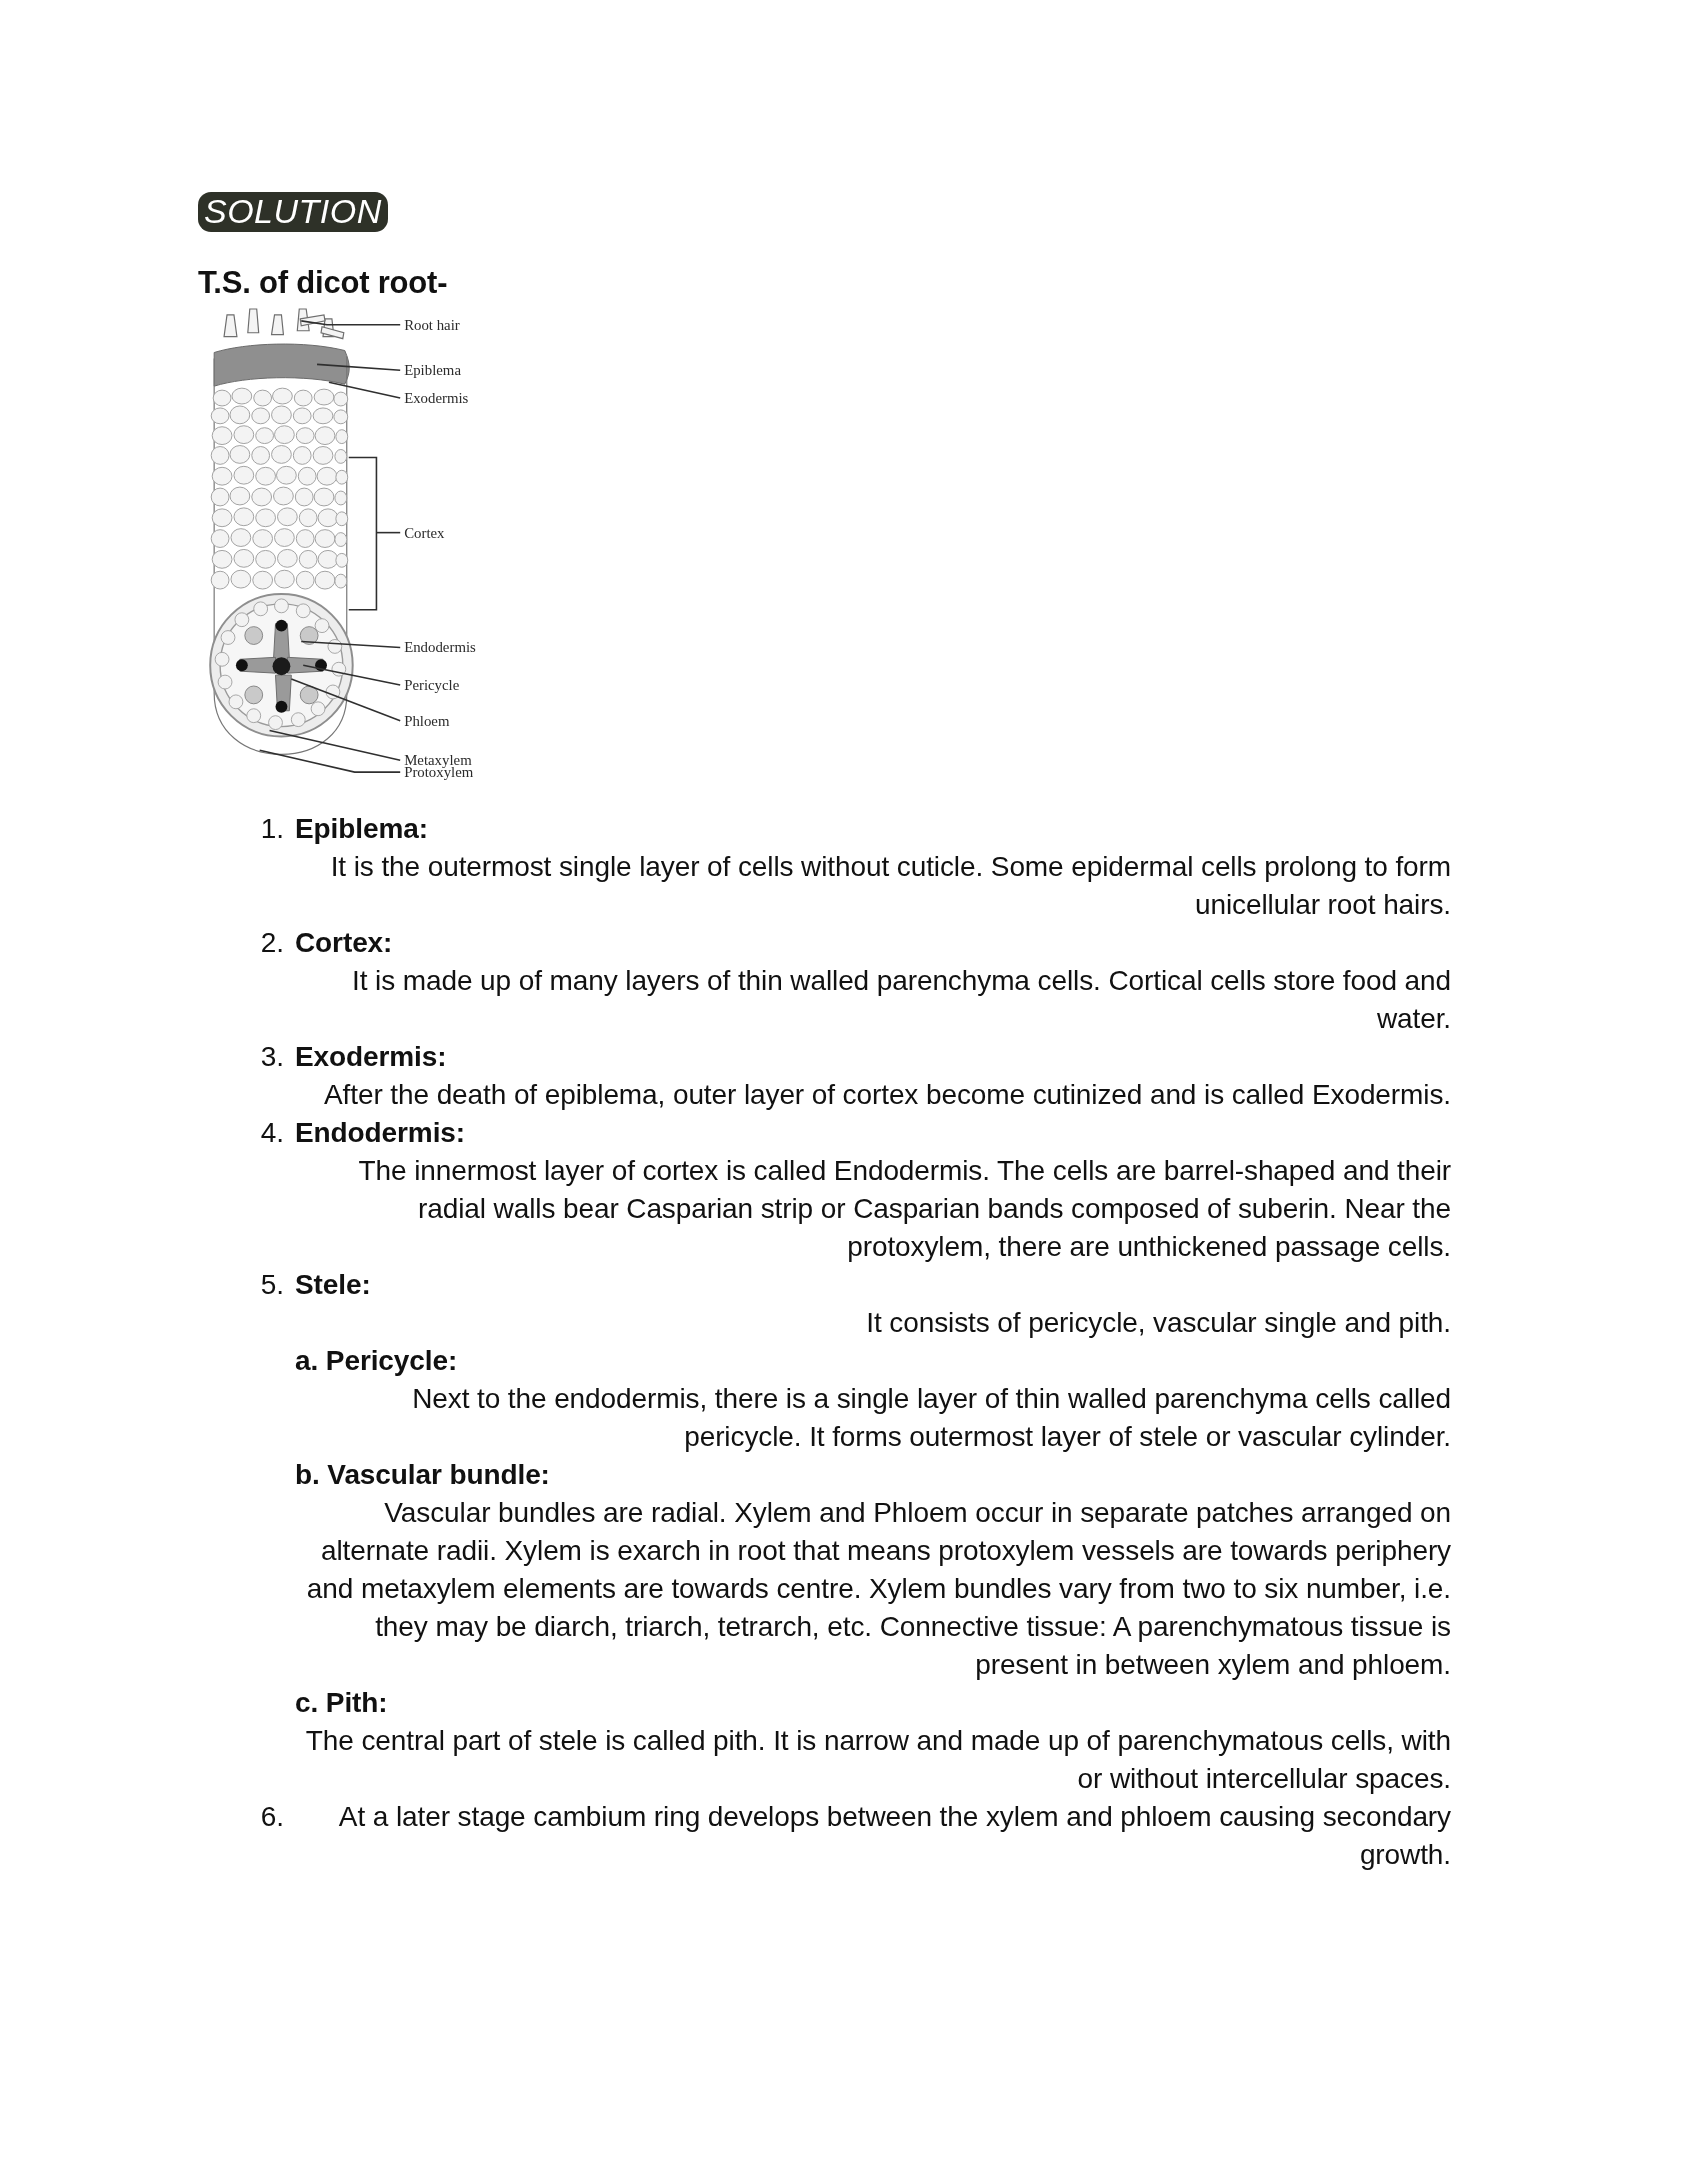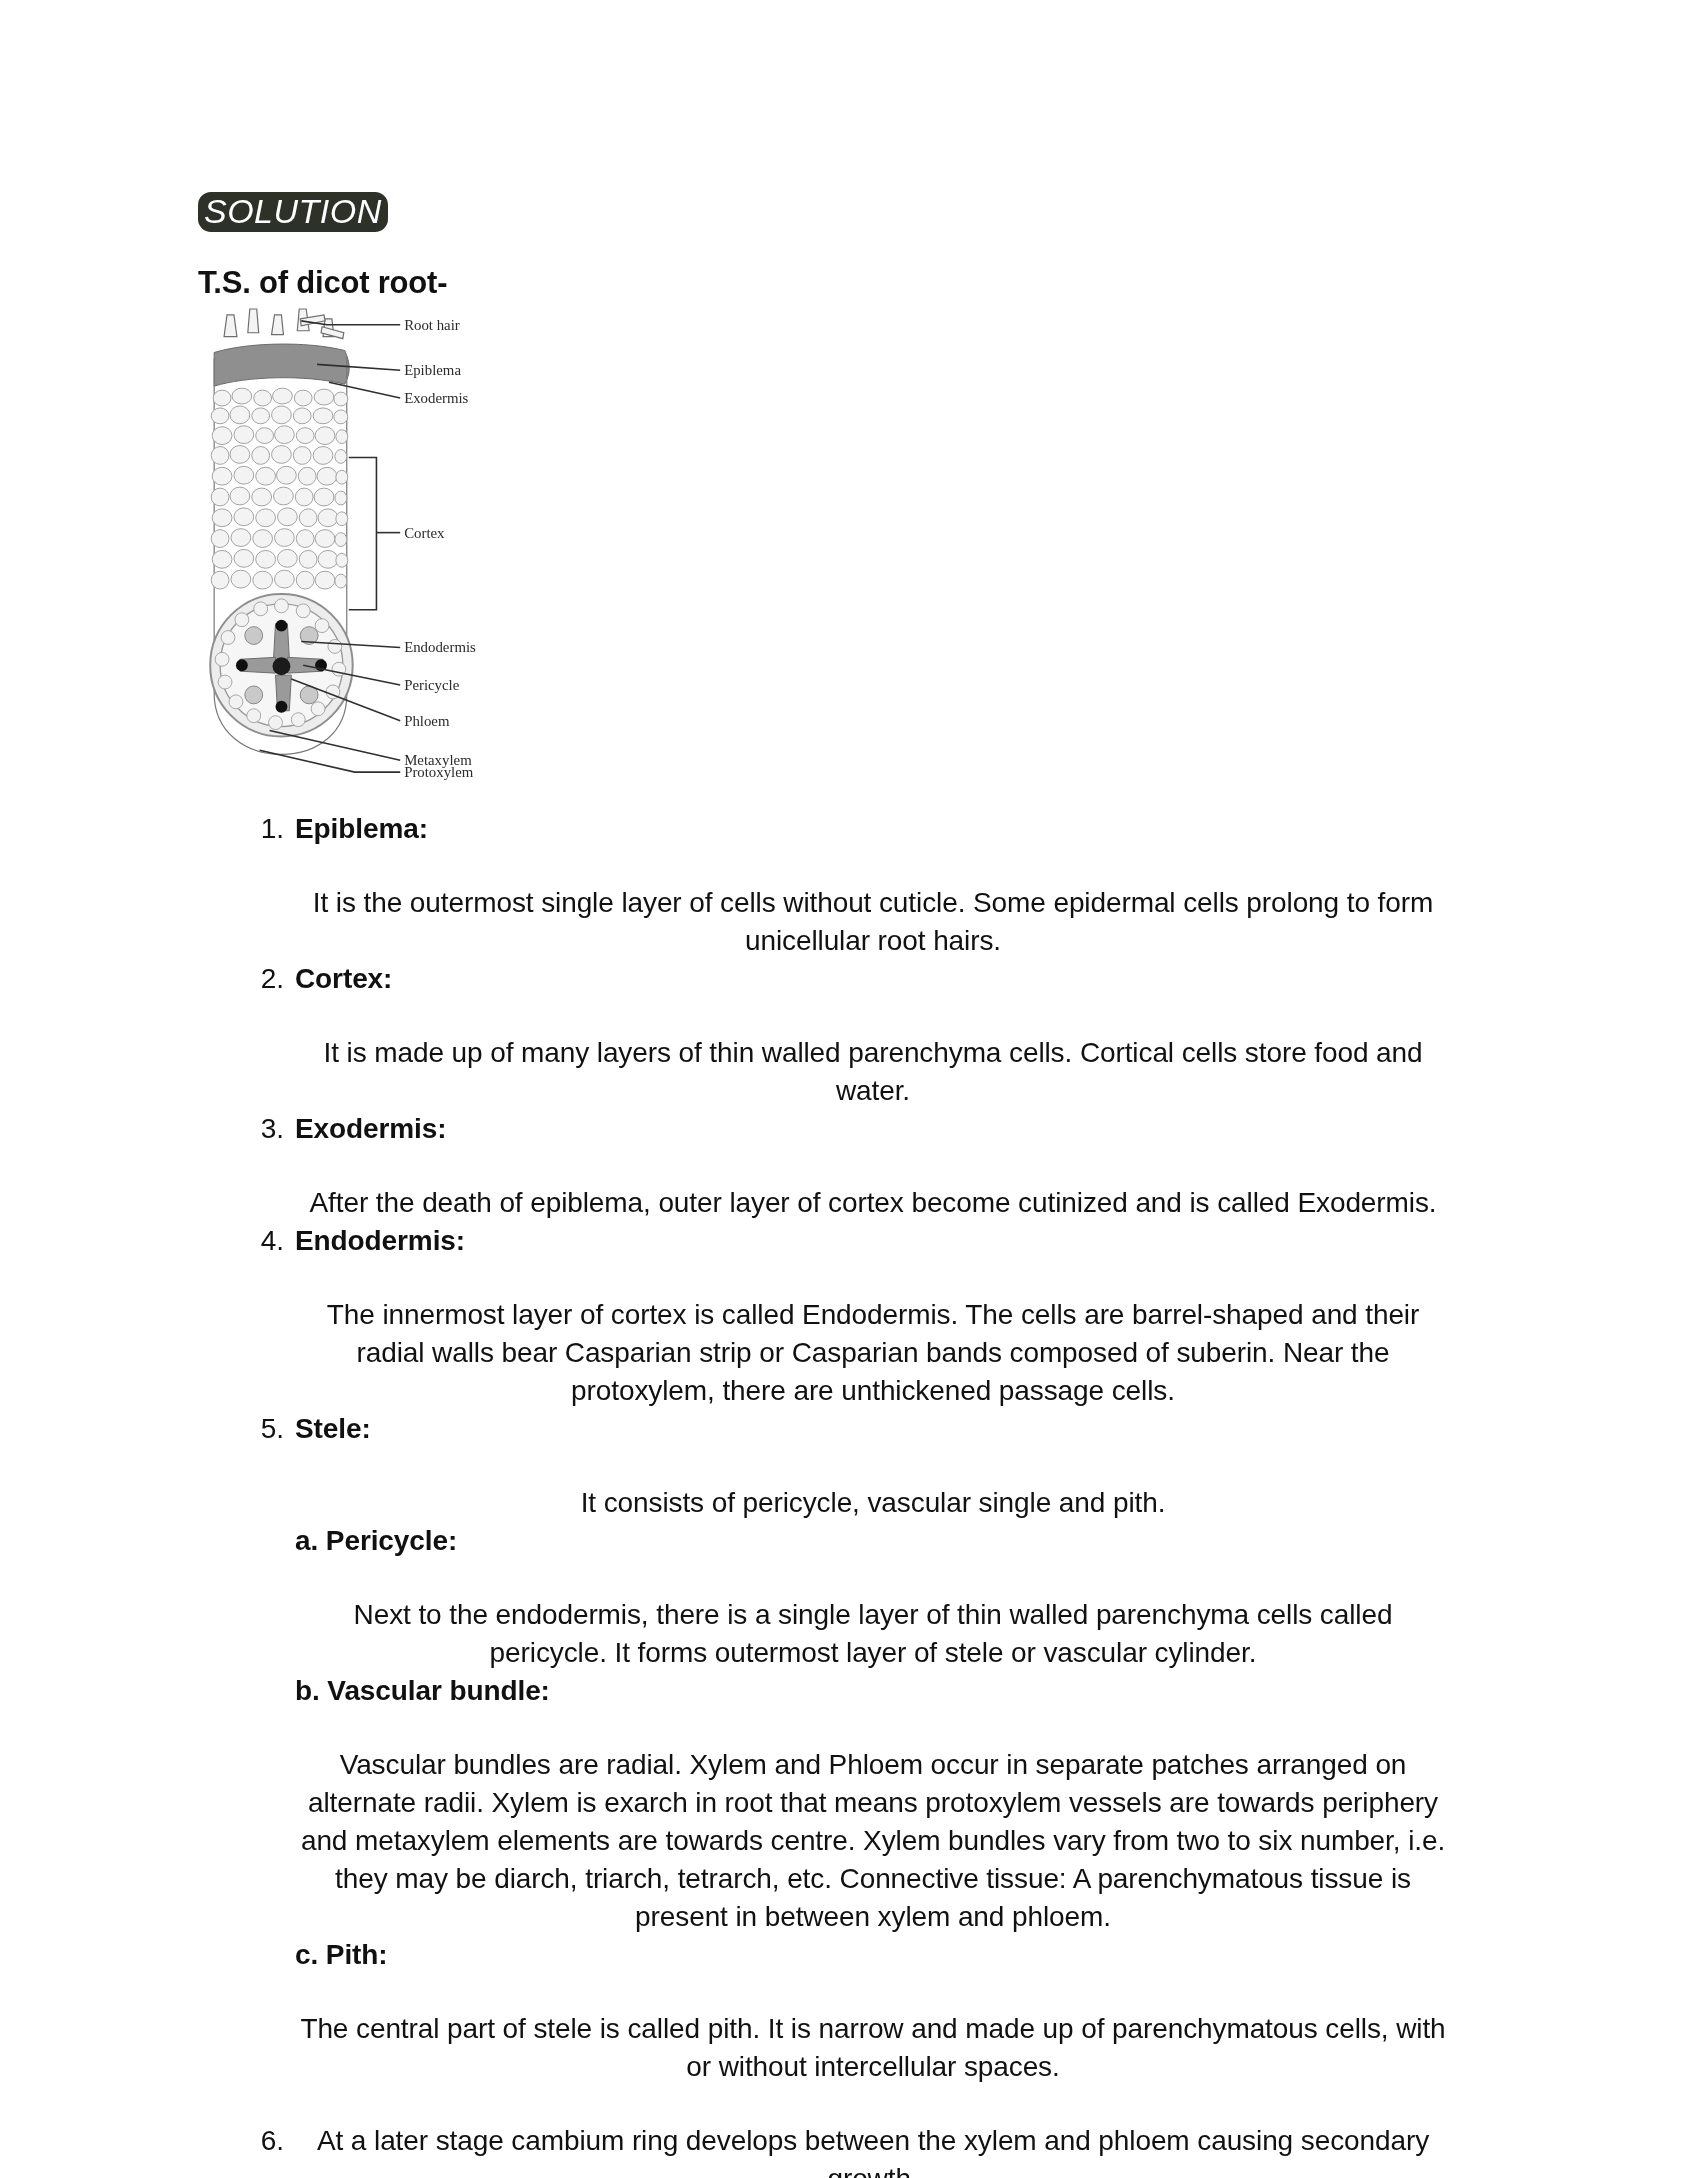--- a/index.html
+++ b/index.html
@@ -89,22 +89,21 @@
     width: 46px;
     text-align: right;
     font-size: 28px;
   }
   .term {
     font-weight: bold;
     display: block;
   }
   .para {
     display: block;
-    text-align: center;
-    margin-top: 36px;
+    text-align: right;
   }
   .subterm {
     font-weight: bold;
     display: block;
   }
 </style>
 </head>
 <body>
 
 <div class="page">

